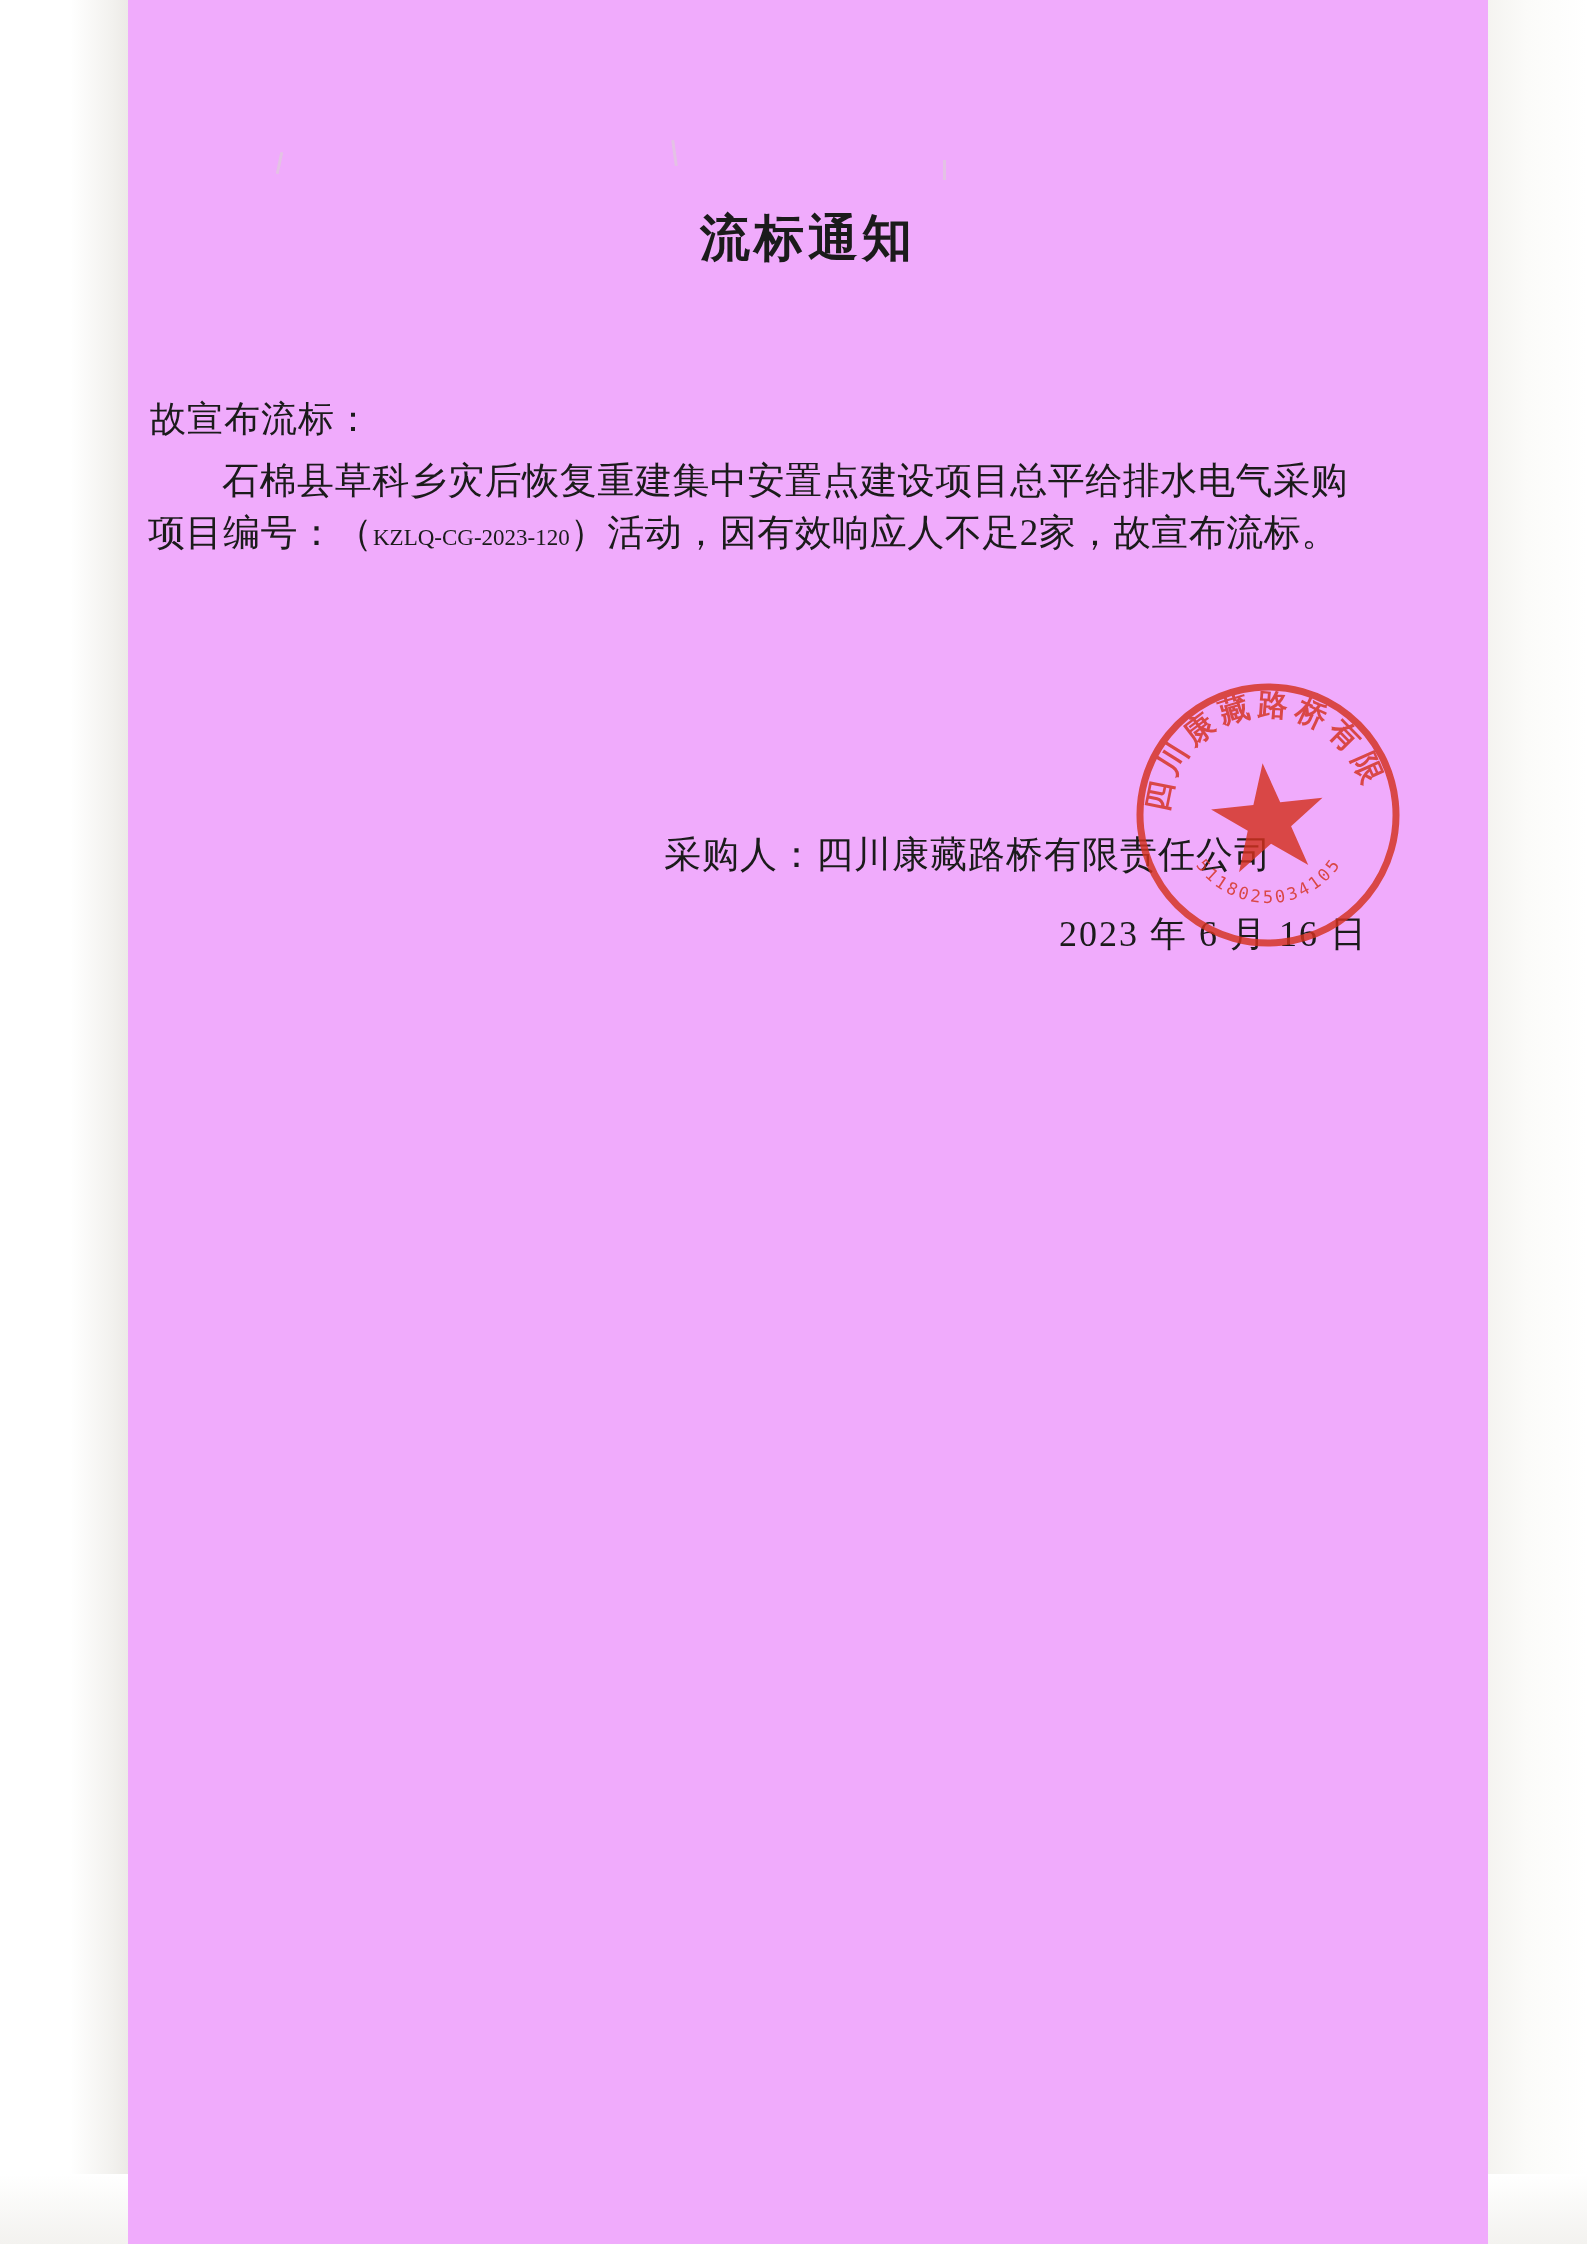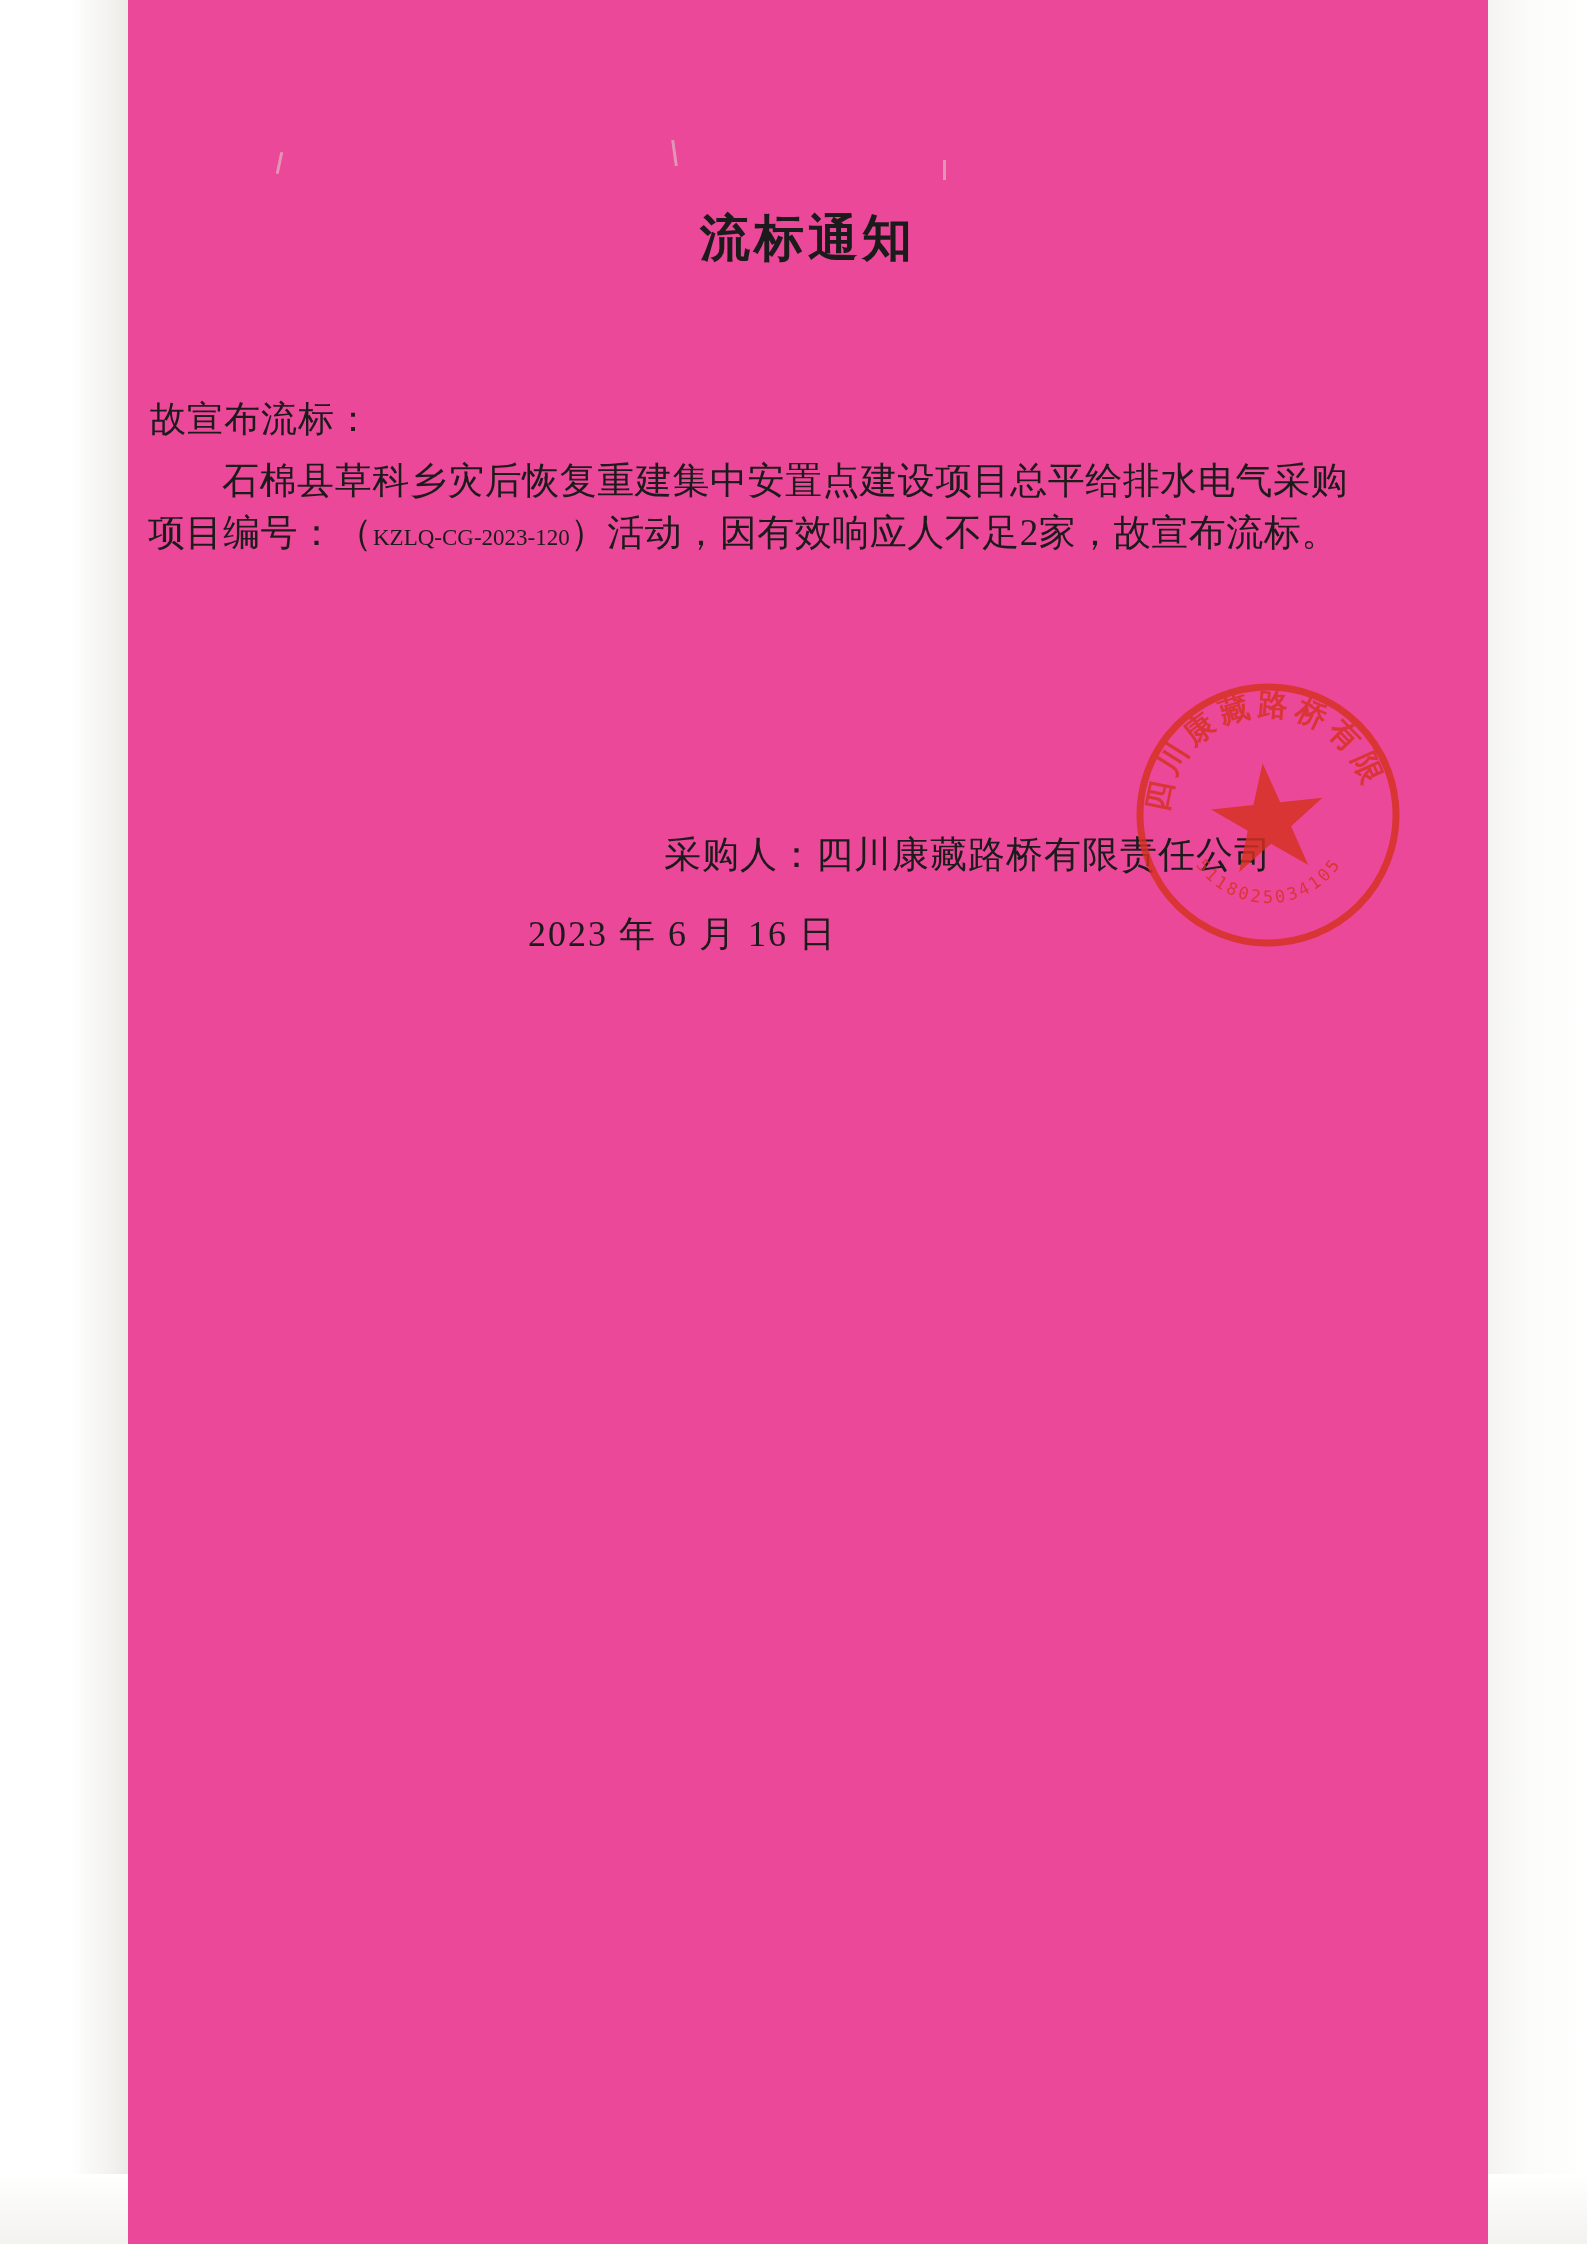--- a/index.html
+++ b/index.html
@@ -35,21 +35,21 @@
     left: 0; bottom: 0;
     width: 1587px; height: 70px;
     background: linear-gradient(to top, #f3f2ef 0%, #ffffff 100%);
   }
   .sheet {
     position: absolute;
     left: 128px;
     top: 0;
     width: 1360px;
     height: 2244px;
-    background: #ec4899;
+    background: #f0abfc;
   }
 
   .doc-title {
     position: absolute;
     left: 0;
     top: 205px;
     width: 1360px;
     text-align: center;
     font-family: "DejaVu Serif", serif;
     font-weight: bold;
@@ -96,20 +96,21 @@
     text-align: center;
     font-size: 37px;
     color: #1b1b1b;
     letter-spacing: 1px;
   }
   .sign-date {
     position: absolute;
     left: 400px;
     top: 910px;
     width: 840px;
+    text-align: right;
     font-size: 36px;
     color: #1b1b1b;
     letter-spacing: 2px;
   }
 
   
   .seal {
     position: absolute;
     left: 1000px;
     top: 675px;

